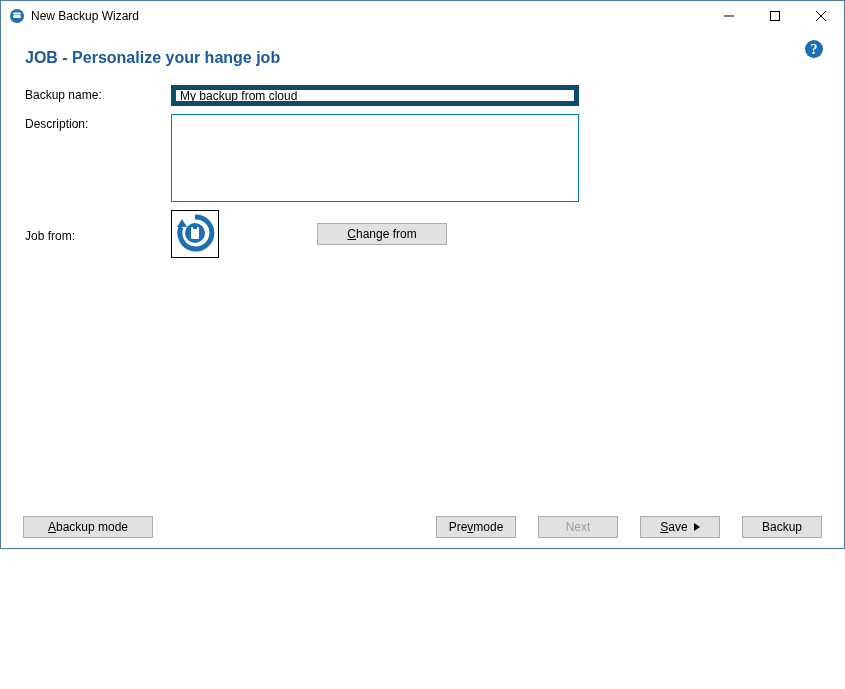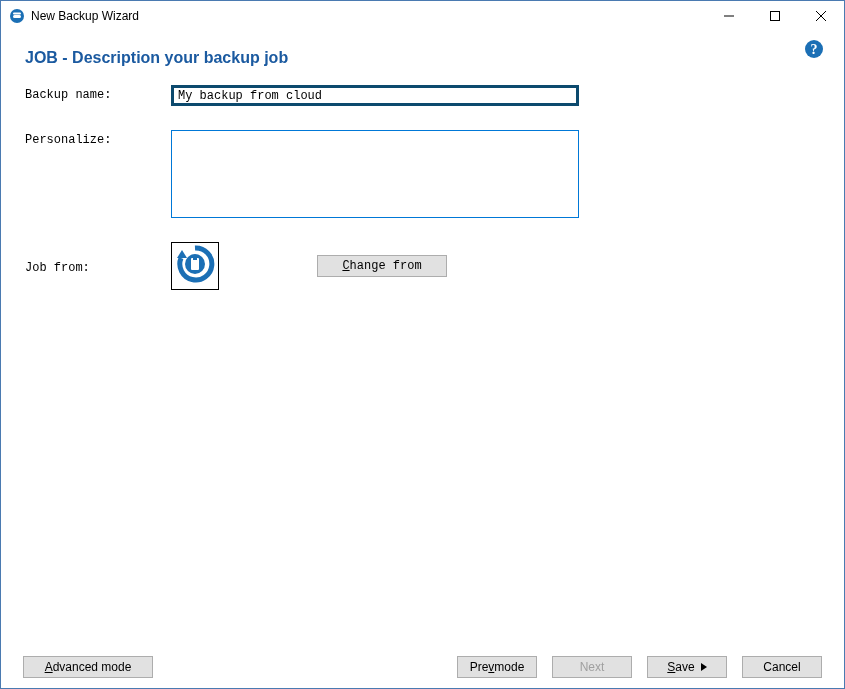--- a/index.html
+++ b/index.html
@@ -1,18 +1,18 @@
 <!DOCTYPE html>
 <html><head>
 <meta charset="utf-8">
 <style>
   * { box-sizing: border-box; }
   html, body { margin:0; padding:0; font-family: "Segoe UI", Tahoma, sans-serif; font-size:12px; color:#000; }
   .window {
-    width:845px; height:689px;
+    width:845px; height:549px;
     border:1px solid #4a7ab1;
     background:#fff;
     display:flex; flex-direction:column;
     position:relative;
   }
   .titlebar {
     height:30px; display:flex; align-items:center;
     padding-left:8px;
     background:#fff;
     flex-shrink:0;
@@ -41,31 +41,30 @@
     font-weight:600;
     margin:8px 0 18px 0;
   }
   .help-btn {
     position:absolute; top:8px; right:20px;
     width:20px; height:20px;
   }
 
   .form-row {
     display:flex; align-items:flex-start;
-    margin-bottom:24px;
-    font-family:Liberation Mono, monospace;
+    margin-bottom:8px;
   }
   .form-label {
     width:146px;
     padding-top:3px;
     font-size:12px;
   }
   .text-input {
     width:408px; height:21px;
-    border:3px solid #0c4a6e;
+    border:5px solid #0c4a6e;
     padding:1px 4px;
     font-family:inherit; font-size:12px;
     outline:none;
   }
   .text-area {
     width:408px; height:88px;
     border:1px solid #0078d7;
     padding:2px 4px;
     font-family:inherit; font-size:12px;
     resize:none; outline:none;
@@ -97,21 +96,21 @@
     height:22px;
     background:#e1e1e1;
     border:1px solid #adadad;
     font-family:inherit; font-size:12px;
     display:inline-flex; align-items:center; justify-content:center;
     padding:0;
     color:#000;
   }
   .btn .u { text-decoration:underline; }
   .btn-wide { width:130px; }
-  .btn-nav { width:80px; margin-left:15px; }
+  .btn-nav { width:80px; margin-left:22px; }
   .btn-disabled { color:#a0a0a0; }
   .footer-spacer { flex:1; }
   .save-arrow { margin-left:6px; }
 </style>
 </head>
 <body>
 
 <div class="window">
 
   <div class="titlebar">
@@ -144,29 +143,29 @@
 
   <div class="content">
 
     <div class="help-btn">
       <svg width="20" height="20" viewBox="0 0 20 20">
         <circle cx="10" cy="10" r="9" fill="#1b6fb5"></circle>
         <text x="10" y="15" text-anchor="middle" font-size="14" font-weight="bold" fill="#fff" font-family="Segoe UI">?</text>
       </svg>
     </div>
 
-    <div class="heading">JOB - Description your backup job</div>
+    <div class="heading">JOB - Personalize your hange job</div>
 
     <div class="form-row">
       <div class="form-label">Backup name:</div>
       <input type="text" class="text-input" value="My backup from cloud" style="">
     </div>
 
     <div class="form-row">
-      <div class="form-label">Personalize:</div>
+      <div class="form-label">Description:</div>
       <textarea class="text-area" style=""></textarea>
     </div>
 
     <div class="form-row icon-row">
       <div class="form-label">Job from:</div>
       <div class="icon-preview">
         <span>
           <svg width="40" height="40" viewBox="0 0 40 40">
             <path d="M20 4 A16 16 0 1 1 6 14" fill="none" stroke="#1b6fb5" stroke-width="5"></path>
             <polygon points="2,14 12,14 7,6" fill="#1b6fb5"></polygon>
@@ -182,21 +181,21 @@
           <span>hange from</span>
       </button>
     </div>
 
   </div>
 
   <div class="footer">
     <button class="btn btn-wide">
       <span></span>
         <span class="u">A</span>
-        <span>dvanced mode</span>
+        <span>backup mode</span>
     </button>
     <span class="footer-spacer"></span>
     <button class="btn btn-nav">
       <span>Pre</span>
         <span class="u">v</span>
         <span>mode</span>
     </button>
     <button class="btn btn-nav btn-disabled">
       <span></span>
         <span>N</span>
@@ -206,17 +205,17 @@
       <span></span>
         <span class="u">S</span>
         <span>ave</span>
       <span class="save-arrow">
         <svg width="6" height="8" viewBox="0 0 6 8">
             <polygon points="0,0 6,4 0,8" fill="#000"></polygon>
           </svg>
       </span>
     </button>
     <button class="btn btn-nav">
-      <span>Cancel</span>
+      <span>Backup</span>
     </button>
   </div>
 
 </div>
 
 </body></html>

